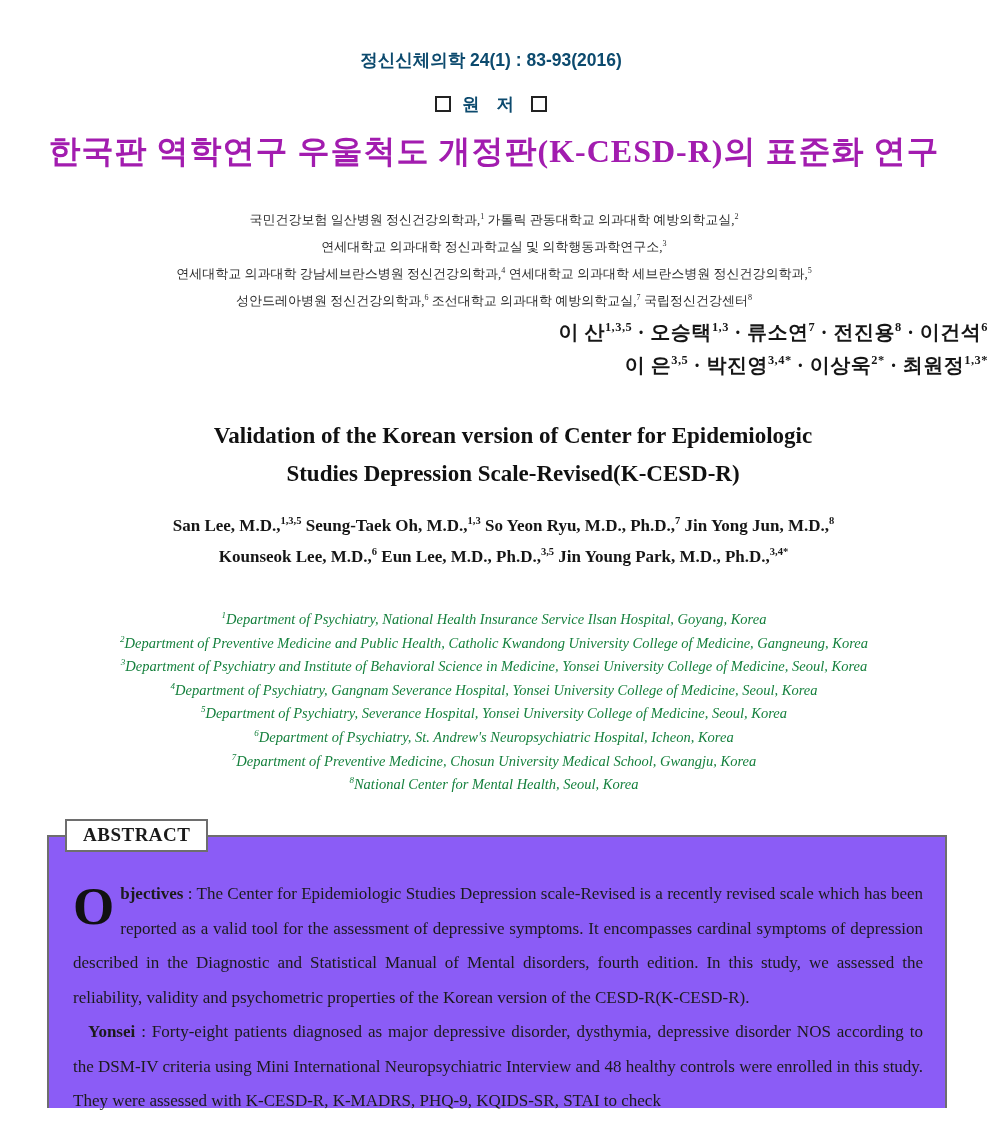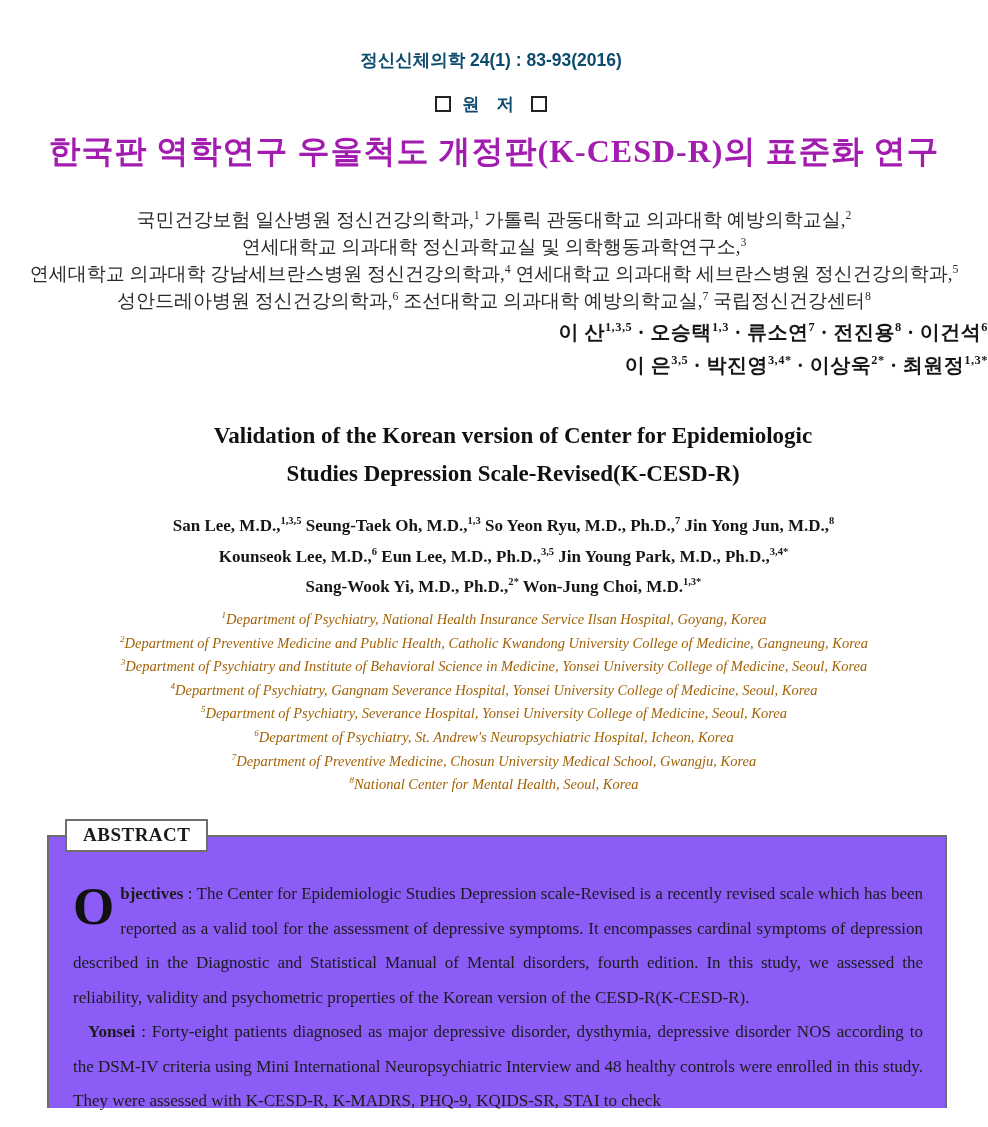--- a/index.html
+++ b/index.html
@@ -20,41 +20,41 @@
   .article-type { display:flex; align-items:center; gap:11px; letter-spacing:6px;margin-top:20px; }
   .sq { display:inline-block; width:16px; height:16px; border:2px solid #222; flex:0 0 auto; }
 
   
   .ko-title {
     position:absolute; top:130px; left:0; right:0; text-align:center;
     font-size:32px; font-weight:bold; letter-spacing:1px; color:#a21caf;
   }
   .ko-affils {
     position:absolute; top:206px; left:0; right:0; text-align:center;
-    font-size:19px; line-height:27px; color:#2a2a2a;
+    font-size:13px; line-height:27px; color:#2a2a2a;
   }
   .ko-authors {
     position:absolute; top:316px; left:0; right:0; text-align:right;
     font-size:20px; font-weight:bold; line-height:33px; color:#161616;
     letter-spacing:0.5px;
     font-family:Liberation Serif, serif;
   }
 
   
   .en-title {
     position:absolute; top:417px; left:0; right:0; text-align:center;
     font-size:23px; font-weight:bold; line-height:38px; color:#111;margin-left:38px;
   }
   .en-authors {
     position:absolute; top:511px; left:0; right:0; text-align:center;
     font-size:17px; font-weight:bold; line-height:30.5px; color:#161616;padding-left:19px;
   }
   .en-affils {
     position:absolute; top:608px; left:0; right:0; text-align:center;
-    font-size:14.5px; font-style:italic; line-height:23.6px; color:#a16207;
+    font-size:14.5px; font-style:italic; line-height:23.6px; color:#15803d;
   }
 
   sup { font-size:0.62em; vertical-align:super; line-height:0; }
 
   
   .abstract-box {
     position:absolute; top:835px; left:47px; width:900px; height:273px;
     border:2px solid #6e6e6e; border-bottom:none; background:#8b5cf6;
   }
   .abstract-label {
@@ -103,21 +103,20 @@
   </div>
 
   <div class="en-title">
     <div>Validation of the Korean version of Center for Epidemiologic</div>
     <div>Studies Depression Scale-Revised(K-CESD-R)</div>
   </div>
 
   <div class="en-authors">
     <div>San Lee, M.D.,<sup>1,3,5</sup> Seung-Taek Oh, M.D.,<sup>1,3</sup> So Yeon Ryu, M.D., Ph.D.,<sup>7</sup> Jin Yong Jun, M.D.,<sup>8</sup></div>
     <div>Kounseok Lee, M.D.,<sup>6</sup> Eun Lee, M.D., Ph.D.,<sup>3,5</sup> Jin Young Park, M.D., Ph.D.,<sup>3,4*</sup></div>
-    <div>Sang-Wook Yi, M.D., Ph.D.,<sup>2*</sup> Won-Jung Choi, M.D.<sup>1,3*</sup></div>
   </div>
 
   <div class="en-affils">
     <div><sup>1</sup>Department of Psychiatry, National Health Insurance Service Ilsan Hospital, Goyang, Korea</div>
     <div><sup>2</sup>Department of Preventive Medicine and Public Health, Catholic Kwandong University College of Medicine, Gangneung, Korea</div>
     <div><sup>3</sup>Department of Psychiatry and Institute of Behavioral Science in Medicine, Yonsei University College of Medicine, Seoul, Korea</div>
     <div><sup>4</sup>Department of Psychiatry, Gangnam Severance Hospital, Yonsei University College of Medicine, Seoul, Korea</div>
     <div><sup>5</sup>Department of Psychiatry, Severance Hospital, Yonsei University College of Medicine, Seoul, Korea</div>
     <div><sup>6</sup>Department of Psychiatry, St. Andrew's Neuropsychiatric Hospital, Icheon, Korea</div>
     <div><sup>7</sup>Department of Preventive Medicine, Chosun University Medical School, Gwangju, Korea</div>

